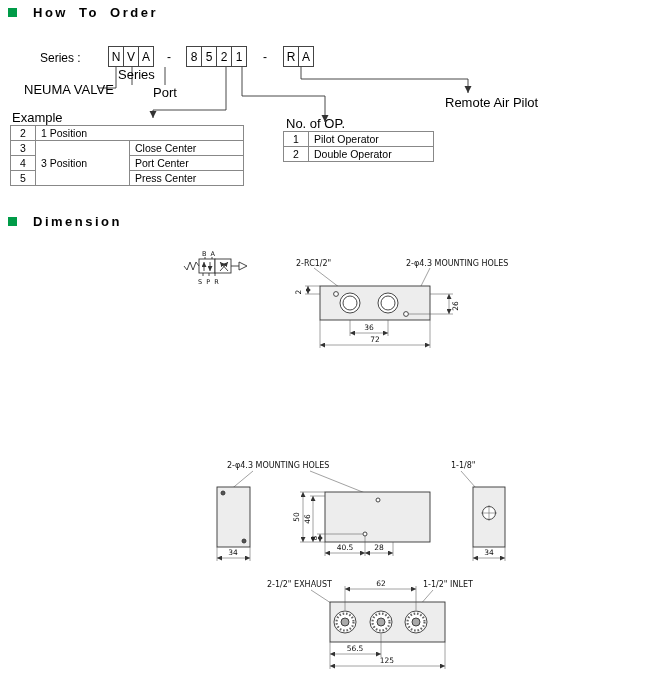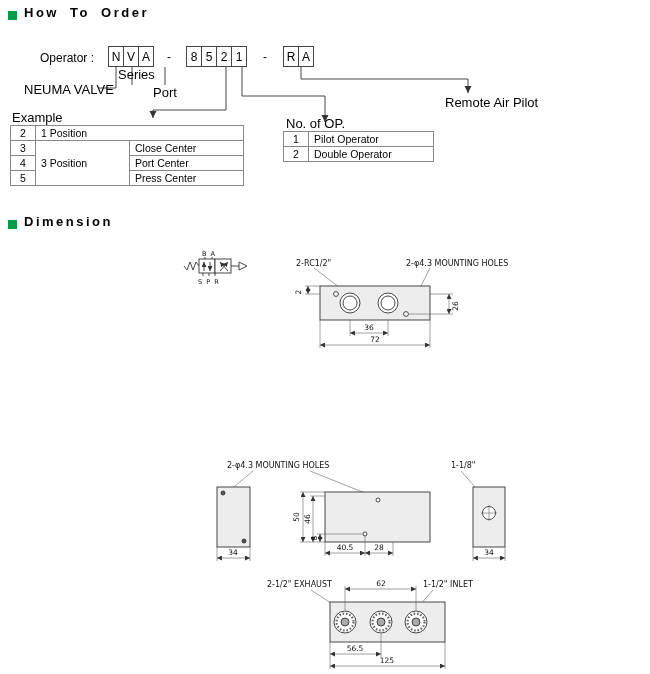--- a/index.html
+++ b/index.html
@@ -1,19 +1,19 @@
 <!DOCTYPE html>
 <html><head>
 <meta charset="utf-8">
 <style>
   *{margin:0;padding:0;box-sizing:border-box}
   html,body{background:#fff}
   .page{position:relative;width:650px;height:674px;background:#fff;overflow:hidden;
         font-family:"Liberation Sans","DejaVu Sans",sans-serif;color:#000}
-  .sec-head{position:absolute;left:8px;display:flex;align-items:flex-end;gap:7px}
+  .sec-head{position:absolute;left:8px;display:flex;align-items:center;gap:16px}
   .bullet{width:9px;height:9px;background:#009b48;display:inline-block}
   .sec-title{font-size:13px;font-weight:bold;letter-spacing:2.5px;word-spacing:5px;white-space:nowrap}
   .ex-label{position:absolute;left:40px;top:51px;font-size:12px}
   .codebox{position:absolute;top:46px;display:flex}
   .cellbox{width:16px;height:21px;border:1px solid #444;margin-left:-1px;display:flex;
            align-items:center;justify-content:center;font-size:12px;background:#fff}
   .codebox .cellbox:first-child{margin-left:0}
   .dash{position:absolute;top:50px;font-size:12px}
   .callout{position:absolute;font-size:13px;white-space:nowrap}
   .tbl{position:absolute;border-collapse:collapse;font-size:10.5px;background:#fff}
@@ -31,21 +31,21 @@
 </head>
 <body>
 
 <div class="page">
 
   <div class="sec-head" style="top:5px">
     <span class="bullet" style="background: rgb(0, 155, 72);"></span>
     <span class="sec-title">How To Order</span>
   </div>
 
-  <div class="ex-label">Operator :</div>
+  <div class="ex-label">Series :</div>
 
   <div class="codebox" style="left:108px">
     <span class="cellbox">N</span>
     <span class="cellbox">V</span>
     <span class="cellbox">A</span>
   </div>
   <div class="dash" style="left:167px">-</div>
   <div class="codebox" style="left:186px">
     <span class="cellbox">8</span>
     <span class="cellbox">5</span>

